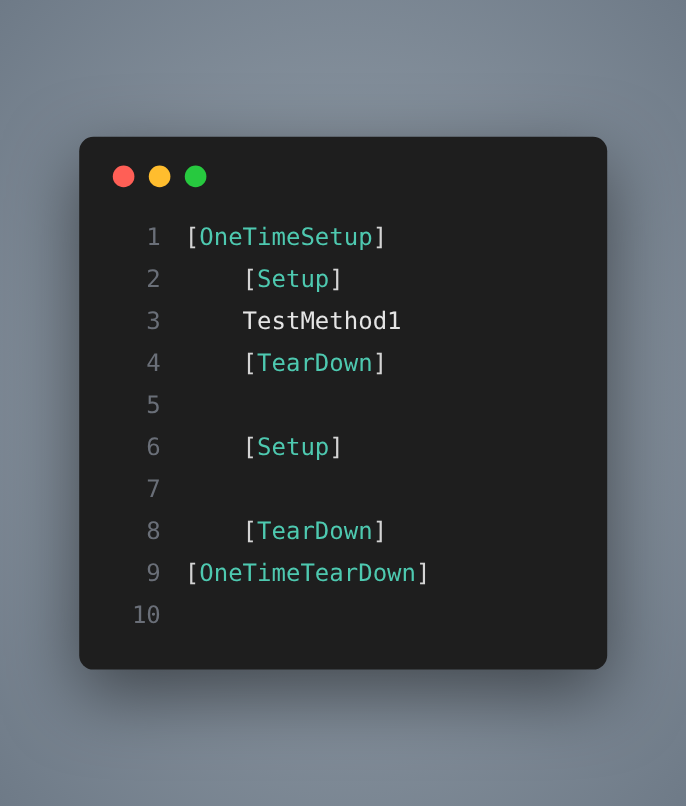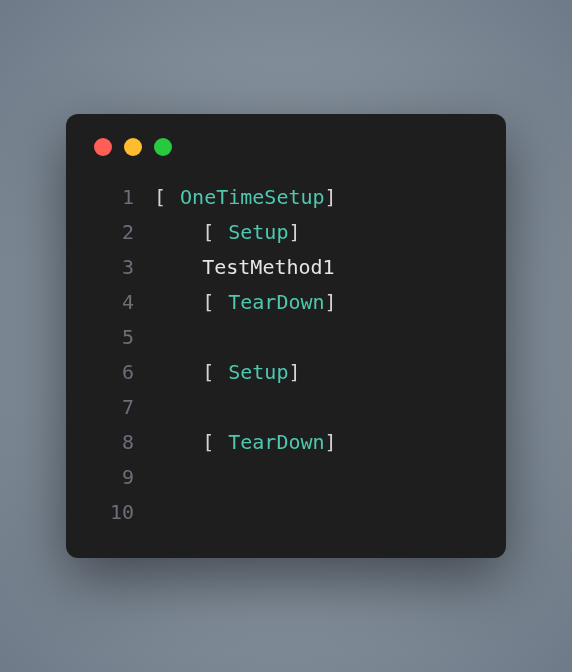--- a/index.html
+++ b/index.html
@@ -46,21 +46,21 @@
       color: #6a6f78;
       user-select: none;
       flex-shrink: 0;
     }
     .content {
       white-space: pre;
       padding-left: 20px;
       color: #d4d4d4;
     }
     .bracket { color: #d4d4d4; }
-    .attr { color: #4ec9b0; margin-left: 14px; }
+    .attr { color: #4ec9b0; }
     .method { color: #e5e5e5; }
   </style>
 </head>
 <body>
 
 <div class="window">
   <div class="titlebar">
     <div class="dot" style="background:#ff5f56"></div>
     <div class="dot" style="background:#ffbd2e"></div>
     <div class="dot" style="background:#27c93f"></div>
@@ -92,19 +92,20 @@
       </div>
       <div class="line">
         <span class="lineno">7</span>
       </div>
       <div class="line">
         <span class="lineno">8</span>
         <span class="content">    <span class="bracket">[</span><span class="attr">TearDown</span><span class="bracket">]</span></span>
       </div>
       <div class="line">
         <span class="lineno">9</span>
+        <span class="content"><span class="bracket">[</span><span class="attr">OneTimeTearDown</span><span class="bracket">]</span></span>
       </div>
       <div class="line">
         <span class="lineno">10</span>
         <span class="content"> </span>
       </div>
     </div>
 </div>
 
 </body></html>

